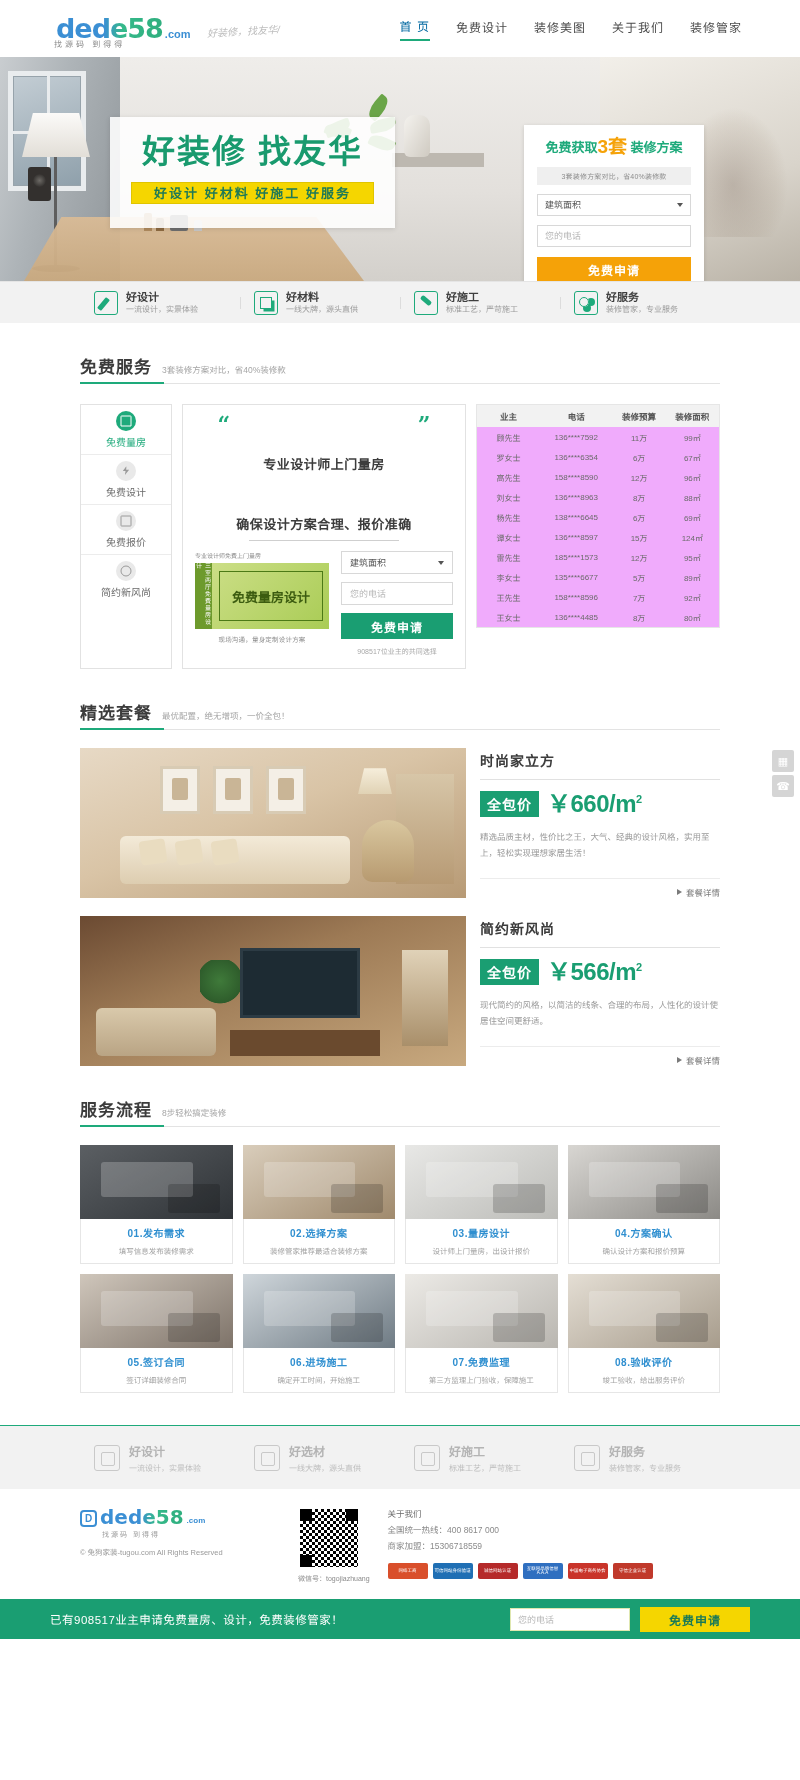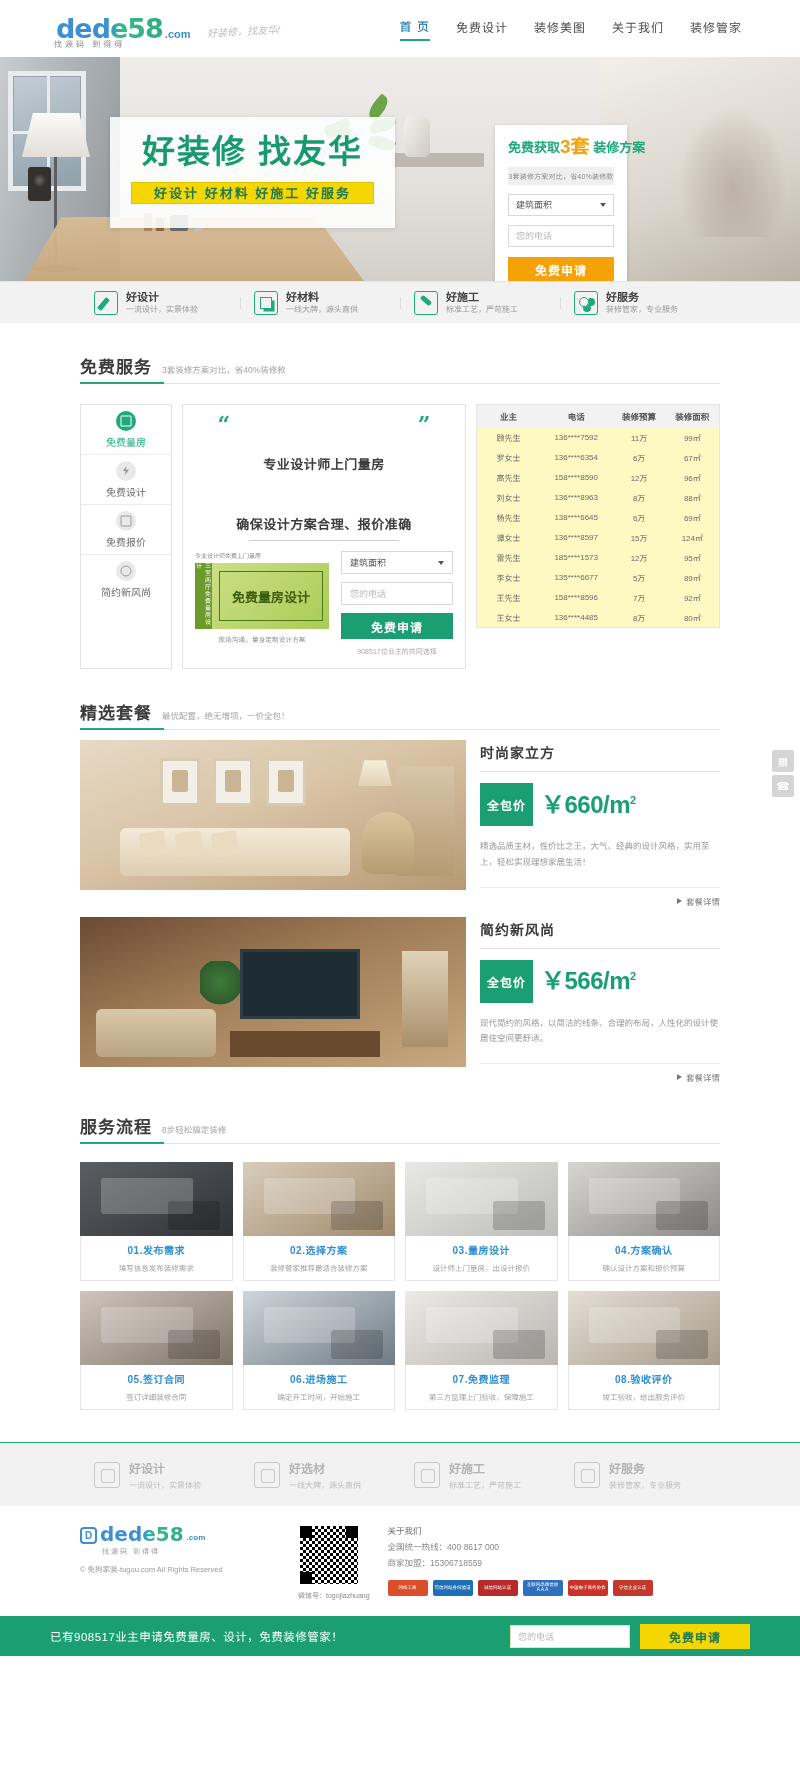--- a/index.html
+++ b/index.html
@@ -67,21 +67,21 @@
   .bn-ti { position:absolute; bottom:0; width:8px; background:#b08b5e; border-radius:2px 2px 0 0; }
 
   .bn-card { position:absolute; left:110px; top:60px; width:285px; height:111px;
     background:rgba(255,255,255,.88); box-shadow:0 1px 5px rgba(0,0,0,.12); }
   .bn-title { font-size:33px; font-weight:bold; color:#199a6e; text-align:center;
     letter-spacing:2px; line-height:1; margin-top:18px; text-shadow:0 1px 0 #fff;}
   .bn-sub { margin:14px auto 0; width:243px; height:22px; background:#f5d600;
     color:#1f7a56; font-size:13px; font-weight:bold; line-height:22px; letter-spacing:2px; text-align:center;
     border:1px solid #e0c400; }
 
-  .form-card { position:absolute; left:495px; top:68px; width:132px; height:195px;
+  .form-card { position:absolute; left:524px; top:68px; width:180px; height:195px;
     background:#fff; box-shadow:0 1px 4px rgba(0,0,0,.14); padding:12px 13px 0; }
   .fc-head { font-size:13px; font-weight:bold; color:#1eaa7b; text-align:center; line-height:1.1; white-space:nowrap; }
   .fc-head b { color:#f5a208; font-size:19px; vertical-align:-1px; }
   .fc-note { margin-top:9px; background:#efefef; color:#8c8c8c; font-size:7px;
     text-align:center; padding:4px 0; letter-spacing:.2px; }
   .fc-field { margin-top:9px; height:22px; border:1px solid #d8d8d8; background:#fff;
     display:flex; align-items:center; padding:0 7px; font-size:9px; color:#555; position:relative; }
   .fc-field.ph { color:#b6b6b6; }
   .fc-caret { margin-left:auto; border-left:3px solid transparent; border-right:3px solid transparent;
     border-top:4px solid #555; }
@@ -147,29 +147,29 @@
     font-size:13px; font-weight:bold; color:#3c5c10; white-space:nowrap; }
   .promo-cap { font-size:6.5px; color:#8a8a8a; text-align:center; margin-top:5px; letter-spacing:.2px;}
   .svc-form { flex:1; }
   .sf-field { height:23px; border:1px solid #d8d8d8; display:flex; align-items:center;
     padding:0 8px; font-size:9px; color:#555; margin-bottom:8px; }
   .sf-field.ph { color:#b8b8b8; }
   .sf-btn { height:26px; background:#1a9e72; color:#fff; font-size:12px; font-weight:bold;
     display:flex; align-items:center; justify-content:center; letter-spacing:1px; cursor:pointer; }
   .sf-note { text-align:center; font-size:7px; color:#a8a8a8; margin-top:7px; }
 
-  .svc-table { width:244px; flex:none; border:1px solid #e6e6e6; background:#fef9c3; align-self:flex-start; }
+  .svc-table { width:244px; flex:none; border:1px solid #e6e6e6; background:#f0abfc; align-self:flex-start; }
   .st-head { display:flex; background:#f2f2f2; height:22px; align-items:center; }
   .st-head div { font-size:8.5px; color:#555; text-align:center; font-weight:bold; }
   .st-row { display:flex; height:20px; align-items:center; }
   .st-row div { font-size:8px; color:#6b6b6b; text-align:center; }
   .c1 { width:26%; } .c2 { width:30%; } .c3 { width:22%; } .c4 { width:22%; }
 
   
-  .pk { margin-top:10px; display:flex; gap:14px; align-items:flex-start; }
+  .pk { margin-top:18px; display:flex; gap:14px; align-items:flex-start; }
   .pk-img { width:386px; height:150px; flex:none; position:relative; overflow:hidden; }
   .pk1 { background:linear-gradient(160deg,#e7d9c5 0%,#d9c4a6 45%,#b79a75 100%); }
   .pk2 { background:linear-gradient(160deg,#6b4a32 0%,#9d7a55 40%,#c8a97f 100%); }
   .pk-frames { position:absolute; left:80px; top:18px; display:flex; gap:13px; }
   .pk-frame { width:40px; height:48px; background:#f4efe6; border:3px solid #d8cbb4; }
   .pk-frame i { display:block; margin:9px auto; width:16px; height:22px; background:#c9b596; border-radius:2px; }
   .pk-sofa { position:absolute; left:40px; bottom:14px; width:230px; height:48px;
     background:linear-gradient(180deg,#f3ead8,#ddcdb0); border-radius:6px; }
   .pk-pillow { position:absolute; bottom:34px; width:26px; height:24px; background:#e9dcc0; border-radius:4px; transform:rotate(-8deg); }
   .pk-tv { position:absolute; left:160px; top:32px; width:120px; height:70px; background:#1d2b33; border:3px solid #2c3b44; }
@@ -180,21 +180,21 @@
     background:linear-gradient(180deg,#f6eedb,#e0d2b4); clip-path:polygon(18% 0,82% 0,100% 100%,0 100%); }
   .pk-rtbox { position:absolute; right:12px; top:26px; width:58px; height:110px;
     background:linear-gradient(180deg,#d7c6a8,#b79a74); }
   .pk-chair { position:absolute; right:52px; bottom:16px; width:52px; height:62px; border-radius:26px 26px 10px 10px;
     background:linear-gradient(180deg,#d9c79f,#b79a70); }
 
   .pk-info { flex:1; padding-top:2px; }
   .pk-name { font-size:14px; font-weight:bold; color:#3c3c3c; letter-spacing:1px; }
   .pk-rule { height:1px; background:#e1e1e1; margin:9px 0 11px; }
   .pk-price-row { display:flex; align-items:center; gap:8px; }
-  .pk-tag { background:#1a9e72; color:#fff; font-size:12px; font-weight:bold; padding:13px 7px; letter-spacing:1px; }
+  .pk-tag { background:#1a9e72; color:#fff; font-size:14px; font-weight:bold; padding:3px 7px; letter-spacing:1px; }
   .pk-price { font-size:24px; font-weight:bold; color:#1a9e72; line-height:1; letter-spacing:-.5px; }
   .pk-price sup { font-size:11px; }
   .pk-desc { font-size:8.5px; color:#9a9a9a; line-height:1.85; margin-top:13px; }
   .pk-more { margin-top:16px; display:flex; justify-content:flex-end; align-items:center; gap:4px;
     font-size:8.5px; color:#7a7a7a; border-top:1px solid #ececec; padding-top:7px; cursor:pointer; }
   .pk-more .tri { border-left:5px solid #7a7a7a; border-top:3.5px solid transparent; border-bottom:3.5px solid transparent; }
 
   
   .pr-grid { margin-top:18px; display:grid; grid-template-columns:repeat(4,1fr); gap:10px 10px; }
   .pr-card { background:#fff; }

